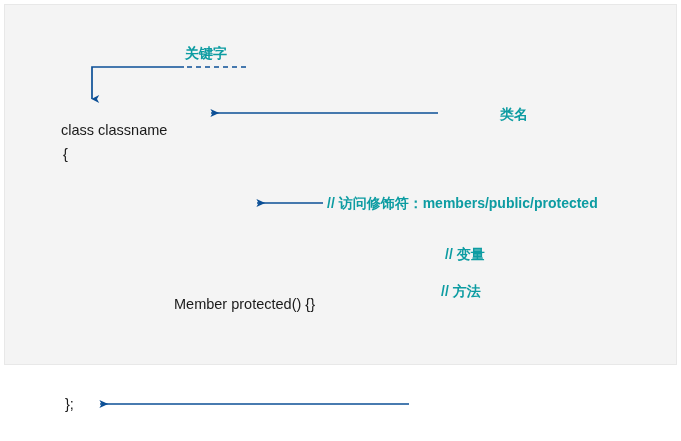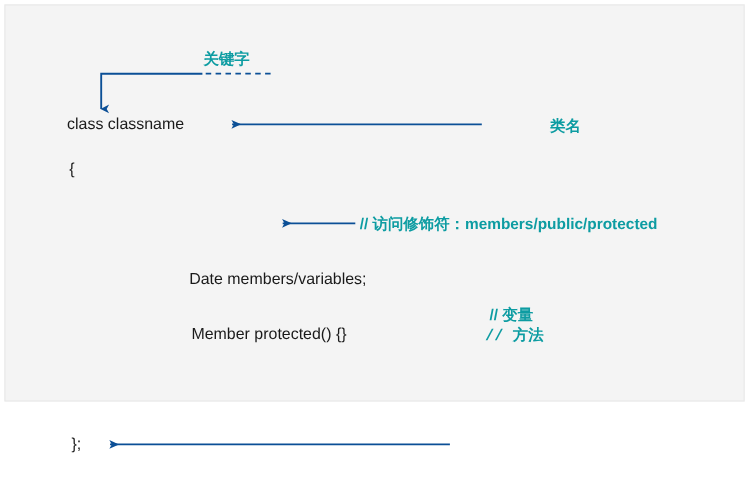--- a/index.html
+++ b/index.html
@@ -74,33 +74,32 @@
 
     <path d="M433,108 L206,108" stroke="#0b4f96" stroke-width="1.6" fill="none" marker-end="url(#arrowhead-left)"></path>
 
     <path d="M318,198 L252,198" stroke="#0b4f96" stroke-width="1.6" fill="none" marker-end="url(#arrowhead-left)"></path>
 
     <path d="M404,399 L95,399" stroke="#0b4f96" stroke-width="1.6" fill="none" marker-end="url(#arrowhead-left)"></path>
   </svg>
 
   <div class="note cjk-label" style="left:180px; top:40px;">关键字</div>
 
-  <div class="code-text" style="left:56px; top:100px;">class classname</div>
+  <div class="code-text" style="left:56px; top:117px;">class classname</div>
 
   <div class="note cjk-label" style="left:495px; top:101px;">类名</div>
 
   <div class="code-text" style="left:58px; top:141px;">{</div>
 
 
   <div class="note cjk-label" style="left:322px; top:190px;">// 访问修饰符：members/public/protected</div>
 
-  <div class="code-text" style="left:167px; top:241px;">Date members/variables;</div>
 
-  <div class="note cjk-label" style="left:440px; top:241px;margin-top:32px;">// 变量</div>
+  <div class="note cjk-label" style="left:440px; top:241px;">// 变量</div>
 
   <div class="code-text" style="left:169px; top:291px;">Member protected() {}</div>
 
-  <div class="note cjk-label" style="left:436px; top:291px;font-family:Liberation Mono, monospace;">// 方法</div>
+  <div class="note cjk-label" style="left:436px; top:278px;">// 方法</div>
 
   <div class="code-text" style="left:60px; top:391px;">};</div>
 
 
 </div>
 
 </body></html>

